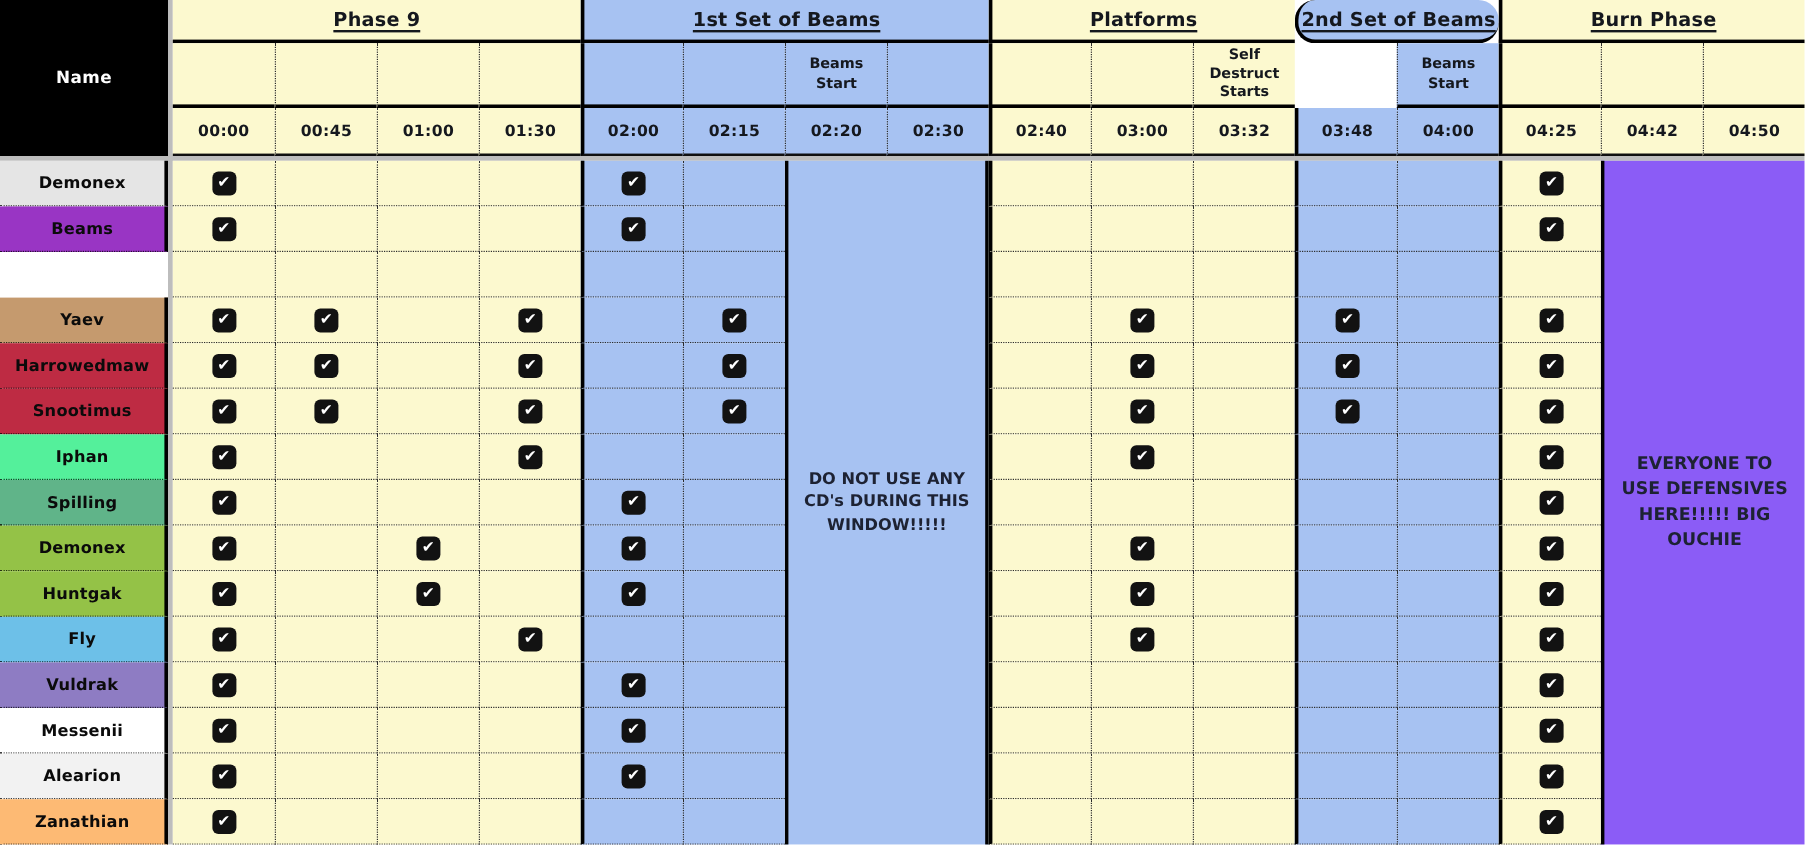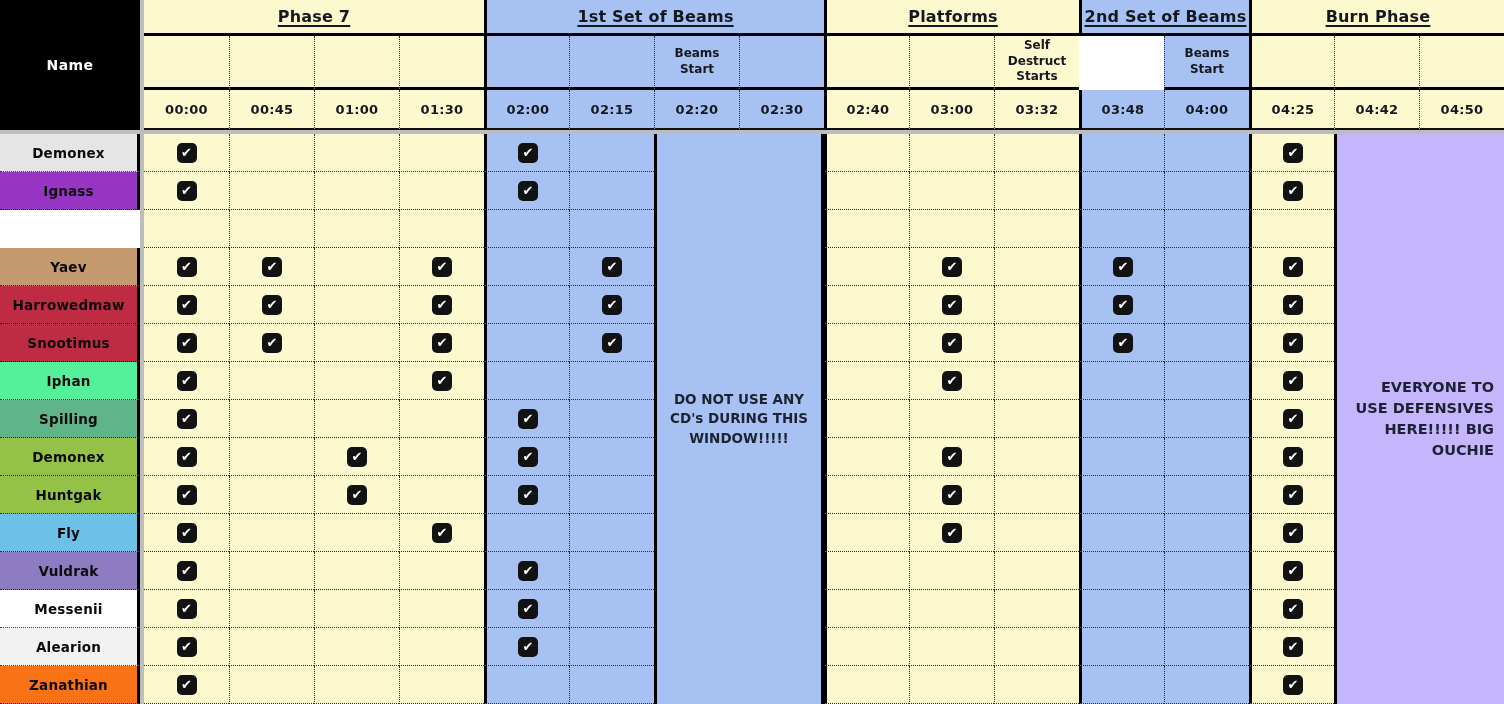--- a/index.html
+++ b/index.html
@@ -67,51 +67,51 @@
     text-align:center;color:#1D2233;
   }
   .merge.window{
     grid-column:9/span 2;grid-row:5/span 15;
     background:#A7C2F2;
     border-left:3px solid #000;border-right:3px solid #000;
     font-size:13.5px;padding:0 12px;line-height:1.45;
   }
   .merge.burn{
     grid-column:17/span 2;grid-row:5/span 15;
-    background:#c4b5fd;
+    background:#8b5cf6;
     border-left:3px solid #000;
-    font-size:14.5px;padding:16px 10px;line-height:1.45;text-align:right;
+    font-size:14.5px;padding:16px 10px;line-height:1.45;
   }
 </style>
 </head>
 <body>
 
 <div id="grid">
   <div class="namehead">
     <span>Name</span>
   </div>
   <div class="vdiv"></div>
   <div class="hdiv"></div>
 
   <div class="merge window">
     <span>DO NOT USE ANY CD's DURING THIS WINDOW!!!!!</span>
   </div>
   <div class="merge burn">
     <span>EVERYONE TO USE DEFENSIVES HERE!!!!! BIG OUCHIE</span>
   </div>
 <div class="gcell yellow" style="grid-area: 1 / 3 / auto / span 4;">
-      <span class="glabel">Phase 7</span>
+      <span class="glabel">Phase 9</span>
     </div>
     <div class="gcell blue tl" style="grid-area: 1 / 7 / auto / span 4; text-align: center;">
       <span class="glabel">1st Set of Beams</span>
     </div>
     <div class="gcell yellow tl" style="grid-area: 1 / 11 / auto / span 3;">
       <span class="glabel">Platforms</span>
     </div>
-    <div class="gcell blue tl" style="grid-area: 1 / 14 / auto / span 2;">
+    <div class="gcell blue tl" style="grid-area: 1 / 14 / auto / span 2; border-radius: 17px;">
       <span class="glabel">2nd Set of Beams</span>
     </div>
     <div class="gcell yellow tl" style="grid-area: 1 / 16 / auto / span 3;">
       <span class="glabel">Burn Phase</span>
     </div>
     <div class="scell yellow" style="grid-area: 2 / 3;"></div>
     <div class="tcell yellow" style="grid-area: 3 / 3;">
       <span>00:00</span>
     </div>
     <div class="scell yellow dl" style="grid-area: 2 / 4;"></div>
@@ -200,21 +200,21 @@
     <div class="bcell yellow dl" style="grid-area: 5 / 12;"></div>
     <div class="bcell yellow dl" style="grid-area: 5 / 13;"></div>
     <div class="bcell blue tl" style="grid-area: 5 / 14;"></div>
     <div class="bcell blue dl" style="grid-area: 5 / 15;"></div>
     <div class="bcell yellow tl" style="grid-area: 5 / 16;">
       <div class="cb">
         <span>✔</span>
       </div>
     </div>
     <div class="ncell" style="grid-area: 6 / 1; background: rgb(153, 53, 196);">
-      <span>Ignass</span>
+      <span>Beams</span>
     </div>
     <div class="bcell yellow" style="grid-area: 6 / 3;">
       <div class="cb">
         <span>✔</span>
       </div>
     </div>
     <div class="bcell yellow dl" style="grid-area: 6 / 4;"></div>
     <div class="bcell yellow dl" style="grid-area: 6 / 5;"></div>
     <div class="bcell yellow dl" style="grid-area: 6 / 6;"></div>
     <div class="bcell blue tl" style="grid-area: 6 / 7;">
@@ -607,21 +607,21 @@
     <div class="bcell yellow tl" style="grid-area: 18 / 11;"></div>
     <div class="bcell yellow dl" style="grid-area: 18 / 12;"></div>
     <div class="bcell yellow dl" style="grid-area: 18 / 13;"></div>
     <div class="bcell blue tl" style="grid-area: 18 / 14;"></div>
     <div class="bcell blue dl" style="grid-area: 18 / 15;"></div>
     <div class="bcell yellow tl" style="grid-area: 18 / 16;">
       <div class="cb">
         <span>✔</span>
       </div>
     </div>
-    <div class="ncell" style="grid-area: 19 / 1; background: #f97316;">
+    <div class="ncell" style="grid-area: 19 / 1; background: #fdba74;">
       <span>Zanathian</span>
     </div>
     <div class="bcell yellow" style="grid-area: 19 / 3;">
       <div class="cb">
         <span>✔</span>
       </div>
     </div>
     <div class="bcell yellow dl" style="grid-area: 19 / 4;"></div>
     <div class="bcell yellow dl" style="grid-area: 19 / 5;"></div>
     <div class="bcell yellow dl" style="grid-area: 19 / 6;"></div>

